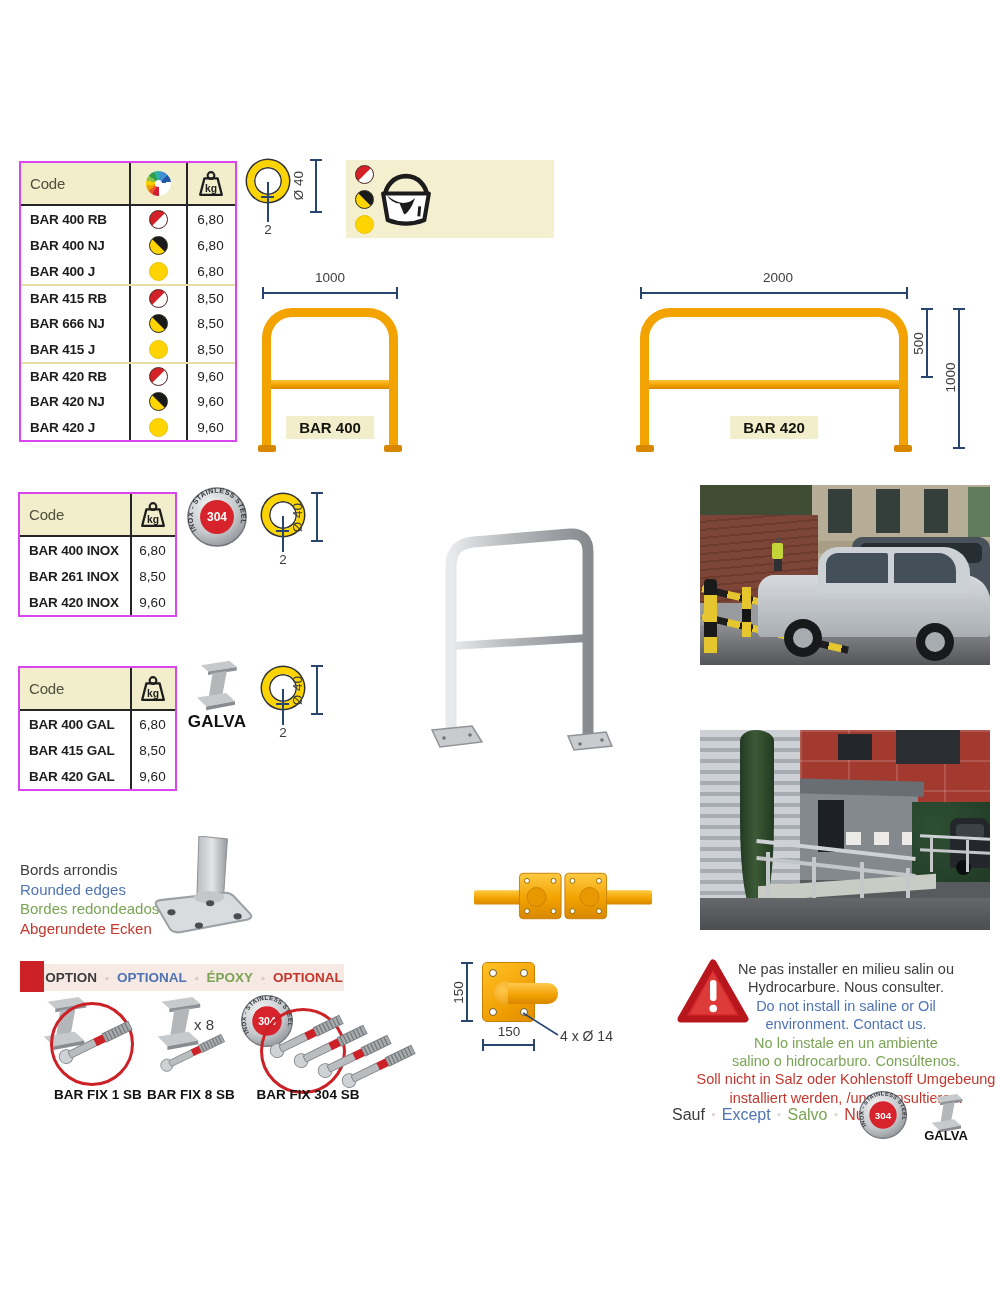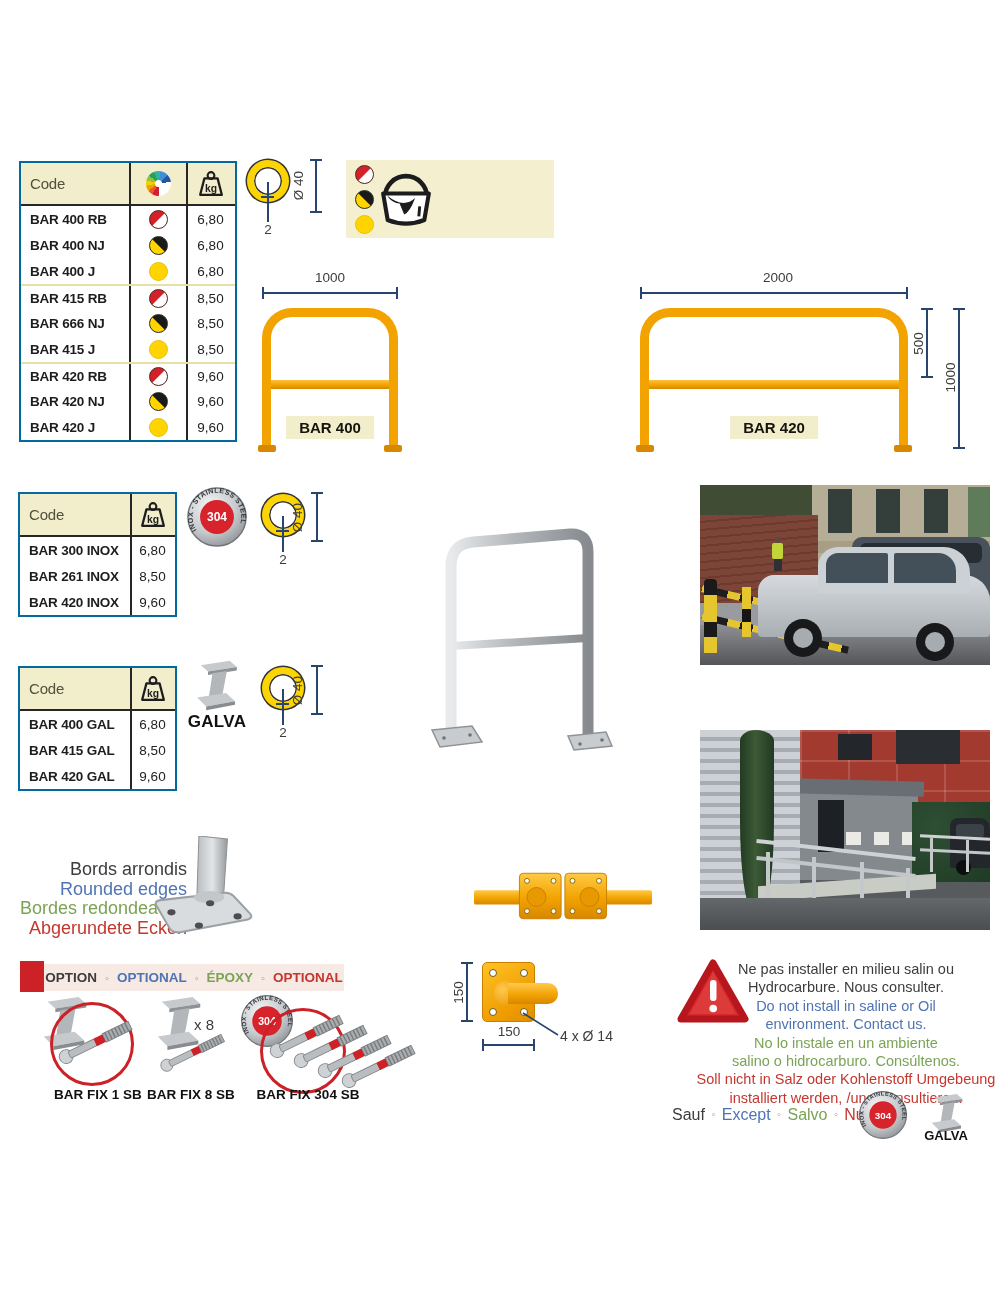--- a/index.html
+++ b/index.html
@@ -1,21 +1,21 @@
 <!DOCTYPE html>
 <html><head>
 <meta charset="utf-8">
 <style>
   html,body{margin:0;padding:0;background:#fff;}
   .page{position:relative;width:1000px;height:1300px;background:#fff;overflow:hidden;
         font-family:"Liberation Sans",sans-serif;color:#1d1d1d;}
   .abs{position:absolute;}
 
   
-  .spec-table{position:absolute;border:2px solid #0369a1;background:#fff;box-sizing:border-box;}
+  .spec-table{position:absolute;border:2px solid #d946ef;background:#fff;box-sizing:border-box;}
   .thead{display:flex;background:#f2edca;border-bottom:2px solid #262626;height:41px;}
   .trow{display:flex;height:26px;background:#fff;}
   .trow.gsep{border-top:2px solid #e7dfa3;box-sizing:border-box;}
   .tc{display:flex;align-items:center;box-sizing:border-box;}
   .tc.c-code{padding-left:9px;font-weight:bold;font-size:13.5px;letter-spacing:-0.2px;color:#1d1d1d;}
   .thead .tc.c-code{font-weight:normal;font-size:15px;color:#50503f;}
   .tc.c-dot{justify-content:center;border-left:2px solid #262626;}
   .tc.c-kg{justify-content:center;border-left:2px solid #262626;font-size:13.5px;color:#222;}
   .w-code1{width:108px;} .w-dot1{width:57px;} .w-kg1{width:47px;}
   .w-code2{width:110px;} .w-kg2{width:43px;}
@@ -56,21 +56,21 @@
   .bar-label{position:absolute;background:#f2edca;font-weight:bold;font-size:15px;
              padding:3px 13px;white-space:nowrap;color:#14140f;}
 
   
   .paintbox{position:absolute;background:#f4efcf;display:flex;align-items:center;}
   .paintbox .dots{display:flex;flex-direction:column;gap:6px;margin-left:9px;}
   .paintbox .plines{margin-left:10px;font-weight:bold;font-size:12.3px;line-height:16.5px;letter-spacing:-0.2px;white-space:nowrap;}
 
   
   .t-dark{color:#3c3c3c;} .t-blue{color:#4f74b3;} .t-green{color:#7aa454;} .t-red{color:#c4372e;}
-  .ml-lines{position:absolute;font-size:18px;line-height:19.5px;white-space:nowrap;text-align:right;}
+  .ml-lines{position:absolute;font-size:15px;line-height:19.5px;white-space:nowrap;}
   .warnblock{position:absolute;text-align:center;font-size:14.5px;line-height:18.4px;}
   .sauf{position:absolute;font-size:16px;white-space:nowrap;}
   .sep-dot{font-size:11px;color:#b08a8a;vertical-align:2px;padding:0 2px;}
 
   
   .opt-sq{position:absolute;background:#cc2127;}
   .opt-band{position:absolute;background:#f7e9e4;display:flex;align-items:center;justify-content:center;
             gap:6px;font-weight:bold;font-size:13.5px;white-space:nowrap;}
   .redring{position:absolute;border:3px solid #cc2127;border-radius:50%;box-sizing:border-box;}
   .fix-label{position:absolute;font-weight:bold;font-size:13.5px;color:#111;text-align:center;white-space:nowrap;}
@@ -261,21 +261,21 @@
     <div class="tc c-code w-code2">Code</div>
     <div class="tc c-kg w-kg2">
       <svg width="32" height="28" viewBox="0 0 34 29">
         <circle cx="17" cy="5.5" r="3.6" fill="none" stroke="#1d1d1d" stroke-width="2.2"></circle>
         <path d="M10 8.5 L24 8.5 L28.5 26 L5.5 26 Z" fill="none" stroke="#1d1d1d" stroke-width="2.4" stroke-linejoin="round"></path>
         <text x="17" y="22.5" text-anchor="middle" font-size="11" font-weight="bold" fill="#1d1d1d">kg</text>
       </svg>
     </div>
   </div>
   <div class="trow">
-        <div class="tc c-code w-code2">BAR 300 INOX</div>
+        <div class="tc c-code w-code2">BAR 400 INOX</div>
         <div class="tc c-kg w-kg2">6,80</div>
       </div>
   <div class="trow">
         <div class="tc c-code w-code2">BAR 261 INOX</div>
         <div class="tc c-kg w-kg2">8,50</div>
       </div>
   <div class="trow">
         <div class="tc c-code w-code2">BAR 420 INOX</div>
         <div class="tc c-kg w-kg2">9,60</div>
       </div>

